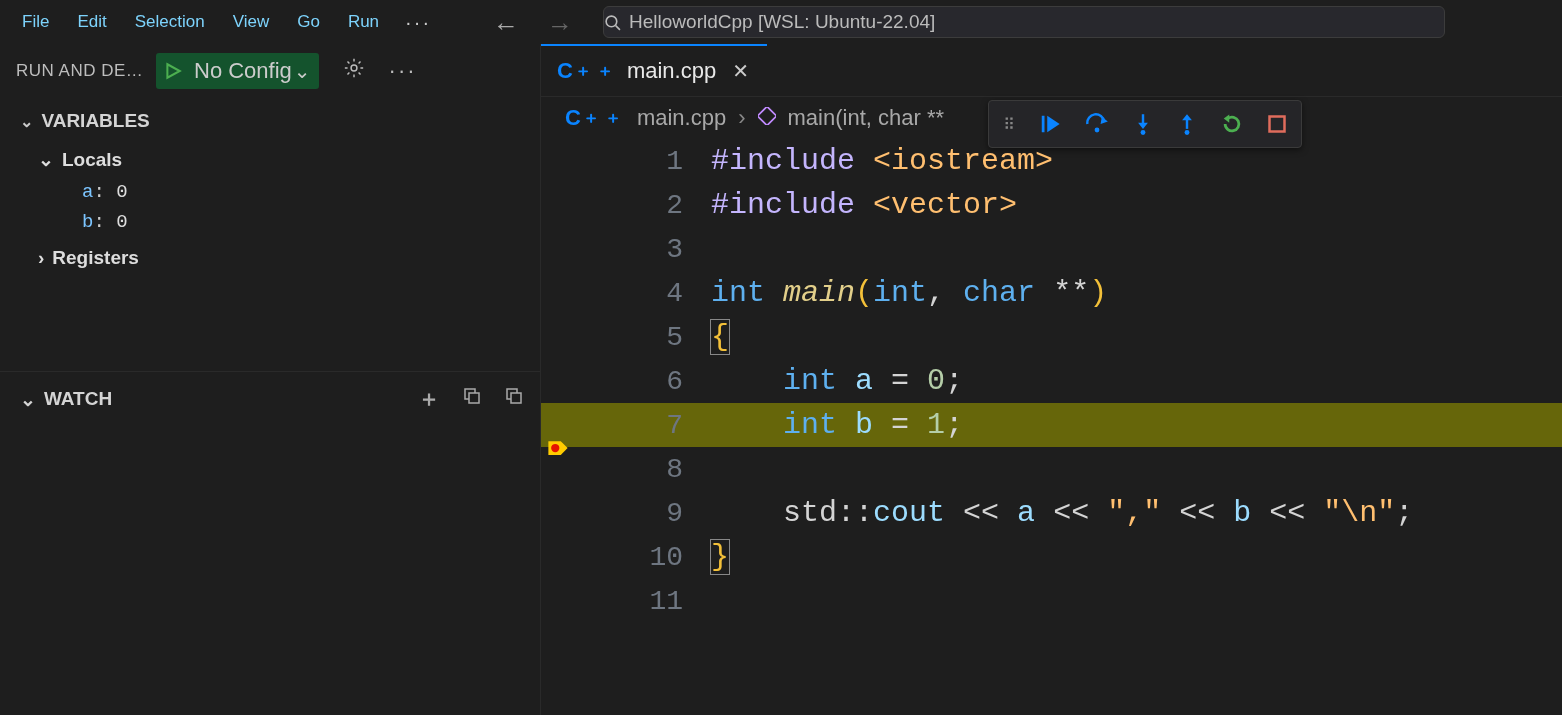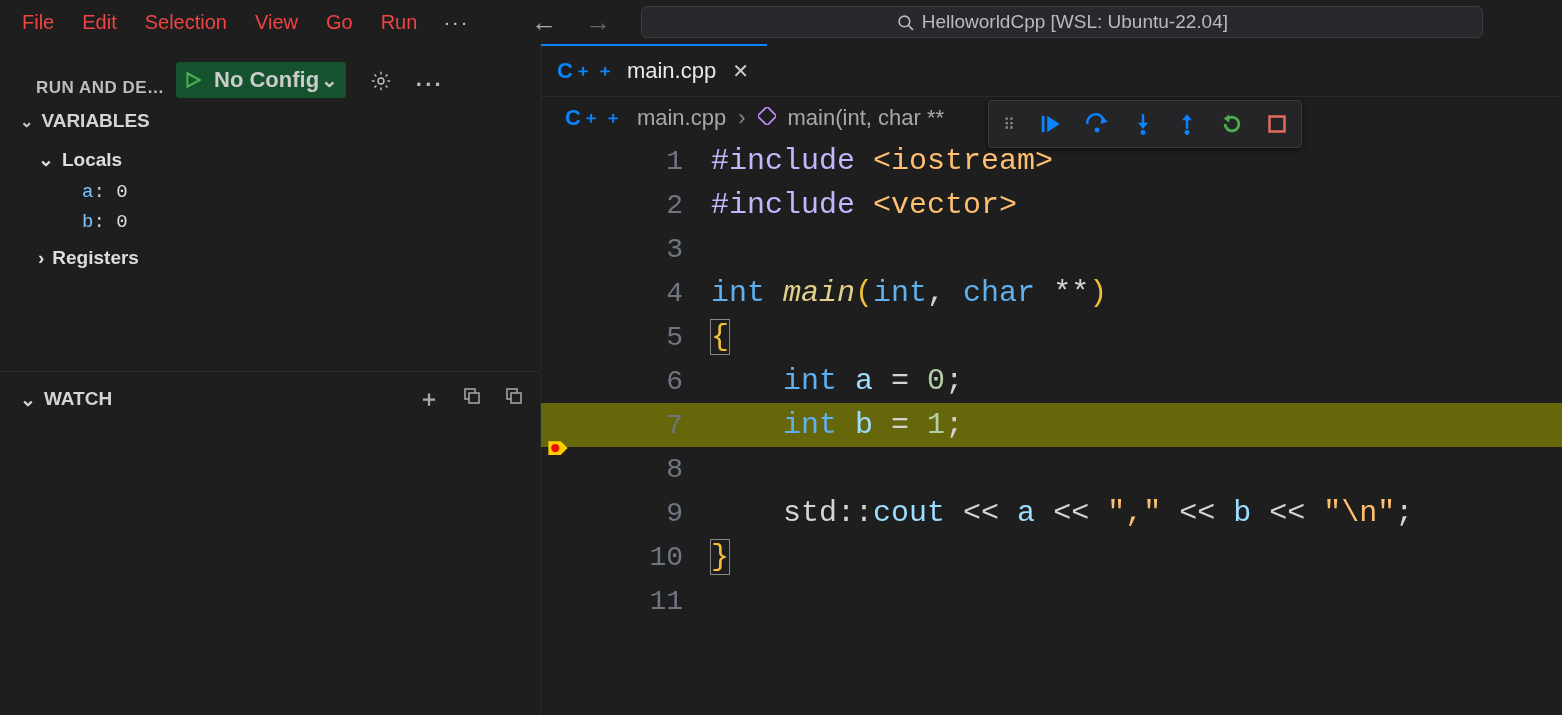--- a/index.html
+++ b/index.html
@@ -17,22 +17,22 @@
   .menubar {
     display: flex;
     align-items: center;
     height: 44px;
     background: #1e1e1e;
     padding-left: 8px;
     gap: 0;
   }
   .menu-item {
     padding: 4px 14px;
-    font-size: 20px;
-    color: #ef4444;
+    font-size: 17px;
+    color: #7dd3fc;
     cursor: pointer;
   }
   .menu-more {
     padding: 4px 12px;
     font-size: 20px;
     letter-spacing: 2px;
   }
   .nav-arrows {
     display: flex;
     gap: 28px;
@@ -49,44 +49,42 @@
     flex: 1;
     max-width: 840px;
     height: 30px;
     margin-left: 30px;
     margin-right: 20px;
     background: #28282d;
     border: 1px solid #3c3c3c;
     border-radius: 6px;
     display: flex;
     align-items: center;
-    justify-content: center;
     color: #bbb;
     font-size: 19px;
     gap: 8px;
   }
   
   .columns {
     display: flex;
     height: calc(100% - 44px);
   }
   .sidebar {
     width: 540px;
     border-right: 1px solid #2a2a2a;
     display: flex;
     flex-direction: column;
   }
   
   .side-header {
     display: flex;
-    align-items: flex-end;
+    align-items: center;
     height: 54px;
-    padding-left: 36px;
+    padding-left: 16px;
     gap: 10px;
-    font-weight: bold;
   }
   .side-header .title {
     font-size: 17px;
     color: #bdbdbd;
     letter-spacing: 0.5px;
     min-width: 130px;
   }
   .play-config {
     display: flex;
     align-items: center;

